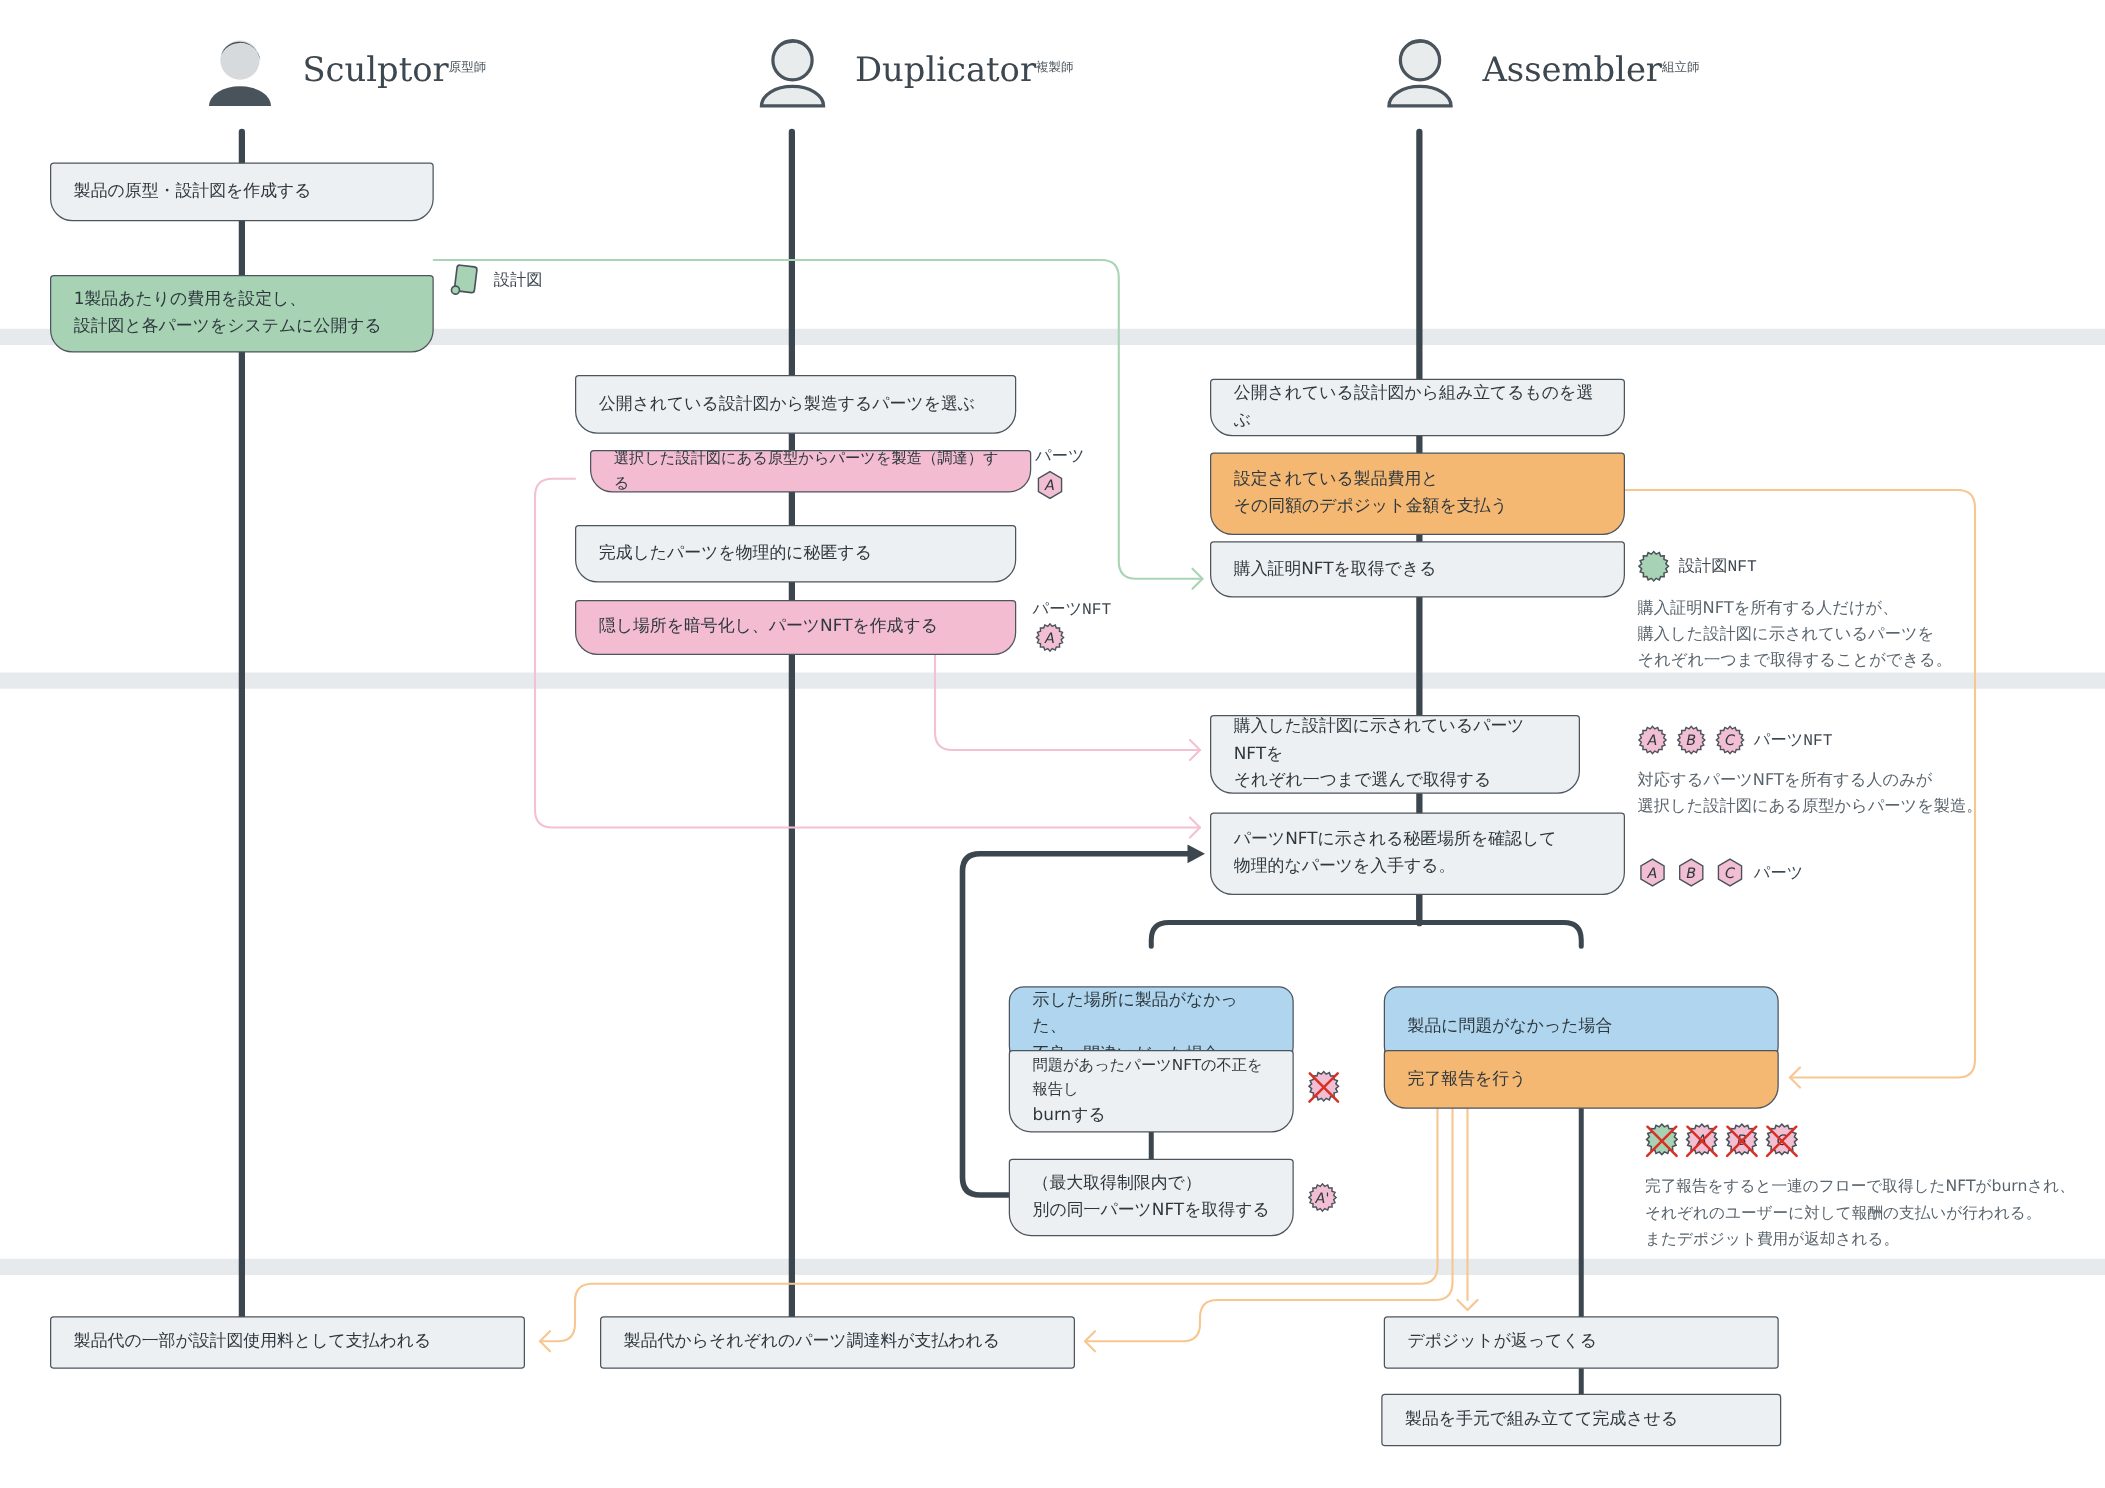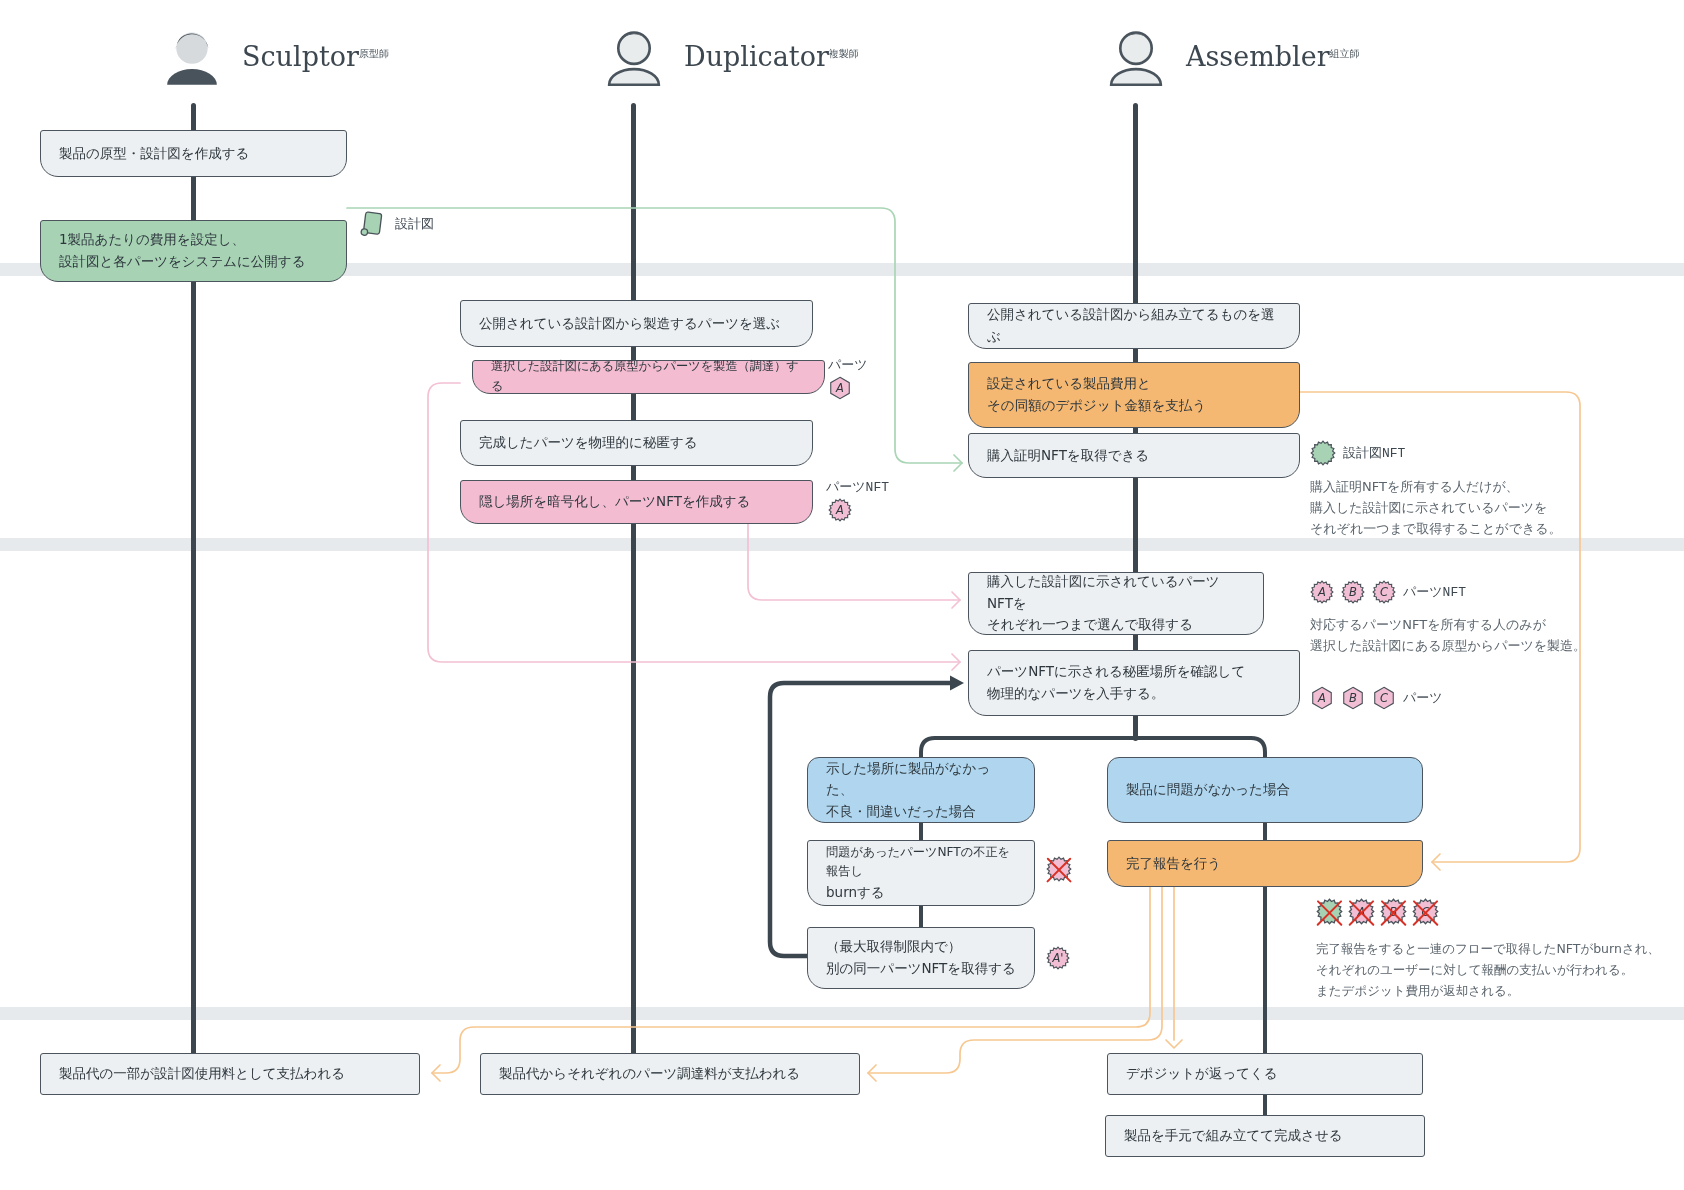--- a/index.html
+++ b/index.html
@@ -7,21 +7,21 @@
           font-family:"DejaVu Sans","Liberation Sans",sans-serif;color:#2e373e;}
   .band{position:absolute;left:0;width:1684px;height:13px;background:#e7eaed;z-index:0;}
   .lifeline{position:absolute;width:5px;background:#3c464f;border-radius:3px;z-index:1;}
   .connectors{position:absolute;left:0;top:0;z-index:2;}
   .fbox{position:absolute;box-sizing:border-box;background:#edf0f2;border:1.4px solid #4c555e;
         border-radius:3px 3px 18px 18px;display:flex;flex-direction:column;justify-content:center;
         padding:6px 18px;font-size:13.5px;line-height:1.6;color:#2e373e;z-index:3;}
   .fbox.pink{background:#f3bcd0;}
   .fbox.green{background:#a7d3b4;margin-top:29px;}
   .fbox.orange{background:#f5b872;}
-  .fbox.blue{background:#afd6ee;border-radius:12px 12px 18px 18px;}
+  .fbox.blue{background:#afd6ee;border-radius:12px 12px 18px 18px;margin-top:32px;}
   .fbox.rect{border-radius:3px;}
   .fbox .sm{font-size:12.2px;}
   .hdr{position:absolute;z-index:3;display:flex;align-items:center;gap:16px;}
   .hdr .names{display:flex;}
   .hdr .en{font-family:"DejaVu Serif","Liberation Serif",serif;font-size:27px;color:#3d474f;}
   .hdr .ja{font-size:10px;color:#4a545c;margin-top:6px;}
   .avatar{display:block;}
   .avatar.dark .av-sh{fill:#49535c;}
   .avatar.dark .av-face{fill:#d6dadd;}
   .avatar.dark .av-hair{fill:#434d56;}

